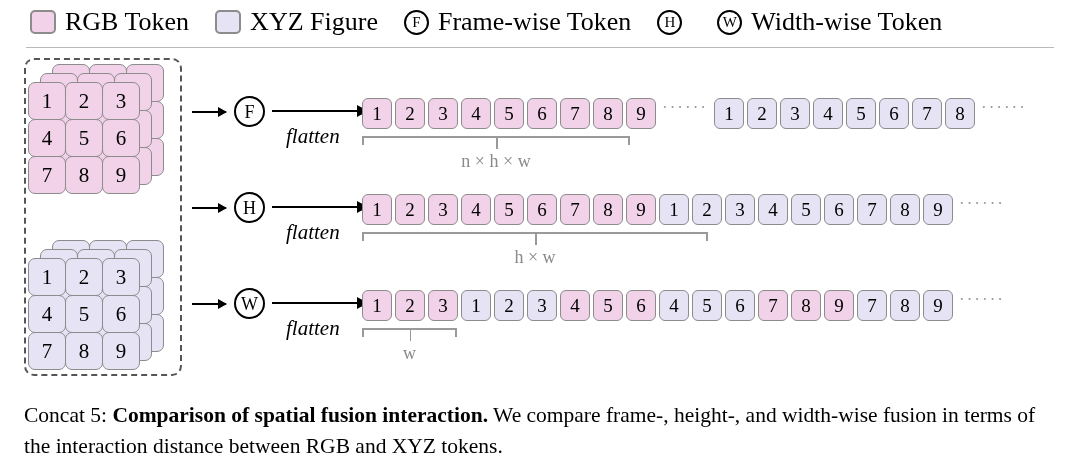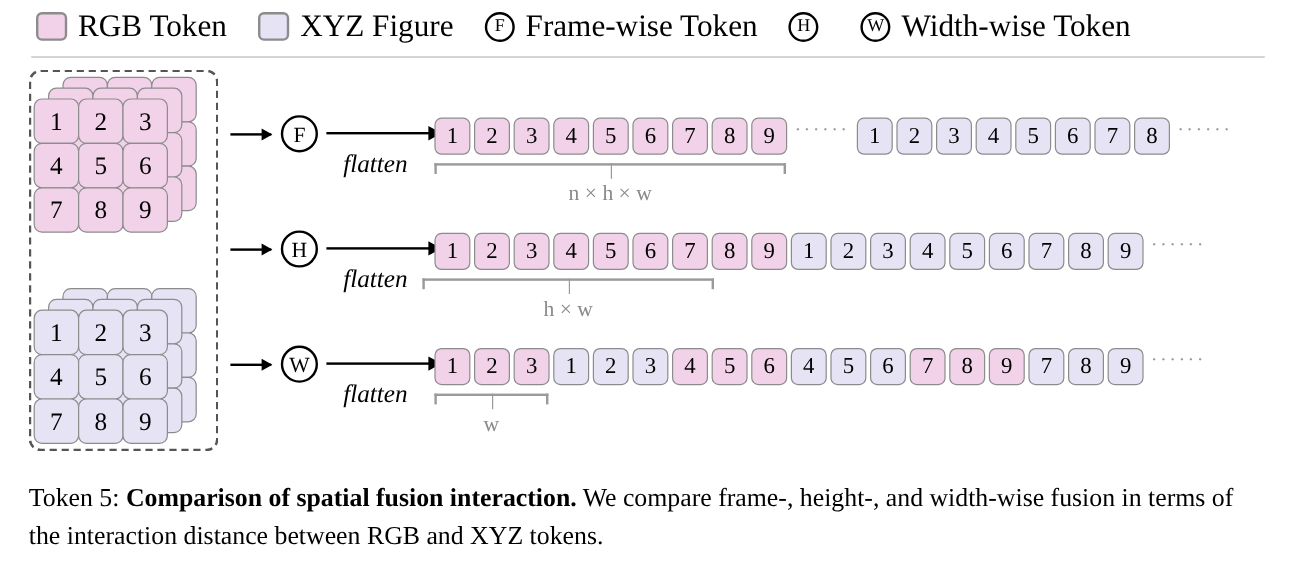--- a/index.html
+++ b/index.html
@@ -259,21 +259,21 @@
       <div class="tok t-xyz">1</div>
       <div class="tok t-xyz">2</div>
       <div class="tok t-xyz">3</div>
       <div class="tok t-xyz">4</div>
       <div class="tok t-xyz">5</div>
       <div class="tok t-xyz">6</div>
       <div class="tok t-xyz">7</div>
       <div class="tok t-xyz">8</div>
       <span class="dots">······</span>
     </div>
-    <div class="bracket" style="left: 362px; top: 136px; width: 293px;">
+    <div class="bracket" style="left: 362px; top: 136px; width: 268px;">
       <div class="bar"></div>
       <div class="tick-l"></div>
       <div class="tick-r"></div>
       <div class="stem"></div>
       <div class="bracket-label">n × h × w</div>
     </div>
     <div class="in-arrow" style="left: 192px; top: 207px;"></div>
     <div class="mode-circle" style="left: 234px; top: 192px;">H</div>
     <div class="flatten-group" style="left: 272px; top: 179px;">
       <div class="flatten-label">flatten</div>
@@ -293,21 +293,21 @@
       <div class="tok t-xyz">2</div>
       <div class="tok t-xyz">3</div>
       <div class="tok t-xyz">4</div>
       <div class="tok t-xyz">5</div>
       <div class="tok t-xyz">6</div>
       <div class="tok t-xyz">7</div>
       <div class="tok t-xyz">8</div>
       <div class="tok t-xyz">9</div>
       <span class="dots">······</span>
     </div>
-    <div class="bracket" style="left: 352px; top: 232px; width: 243px;">
+    <div class="bracket" style="left: 362px; top: 232px; width: 346px;">
       <div class="bar"></div>
       <div class="tick-l"></div>
       <div class="tick-r"></div>
       <div class="stem"></div>
       <div class="bracket-label">h × w</div>
     </div>
     <div class="in-arrow" style="left: 192px; top: 303px;"></div>
     <div class="mode-circle" style="left: 234px; top: 288px;">W</div>
     <div class="flatten-group" style="left: 272px; top: 275px;">
       <div class="flatten-label">flatten</div>
@@ -337,16 +337,16 @@
     <div class="bracket" style="left: 362px; top: 328px; width: 95px;">
       <div class="bar"></div>
       <div class="tick-l"></div>
       <div class="tick-r"></div>
       <div class="stem"></div>
       <div class="bracket-label">w</div>
     </div>
   </div>
 
 <div id="caption">
-  <span>Token 5:</span>
+  <span>Concat 5:</span>
   <b>Comparison of spatial fusion interaction.</b>
   <span>We compare frame-, height-, and width-wise fusion in terms of the interaction distance between RGB and XYZ tokens.</span>
 </div>
 
 </body></html>

